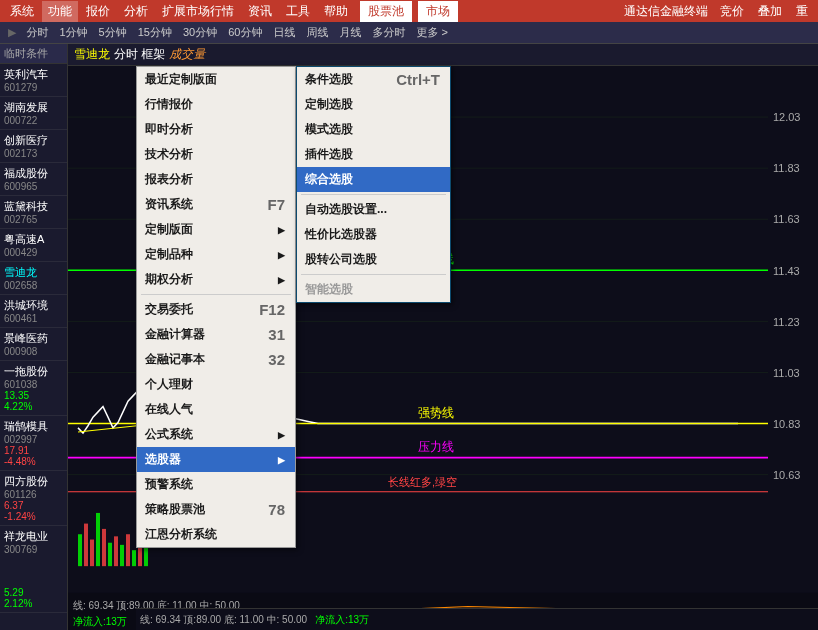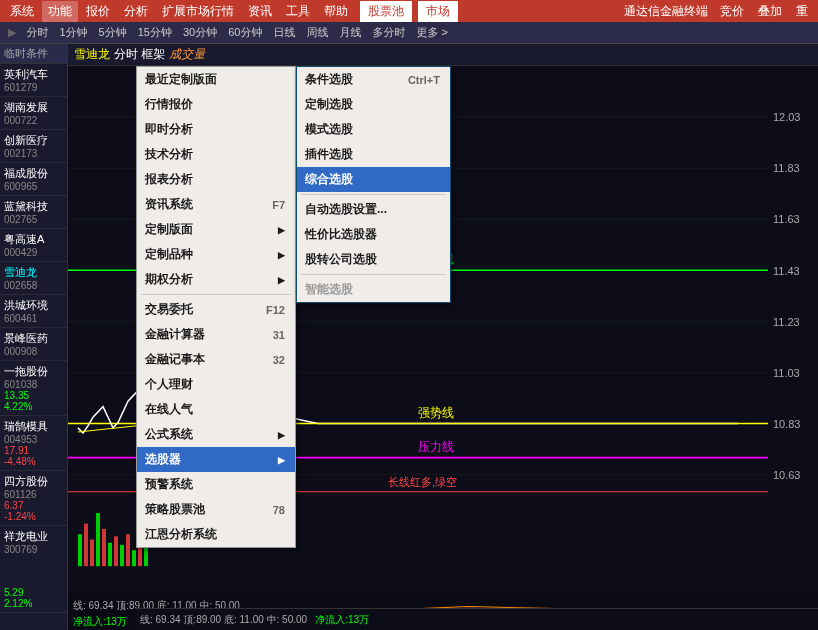--- a/index.html
+++ b/index.html
@@ -149,21 +149,21 @@
       align-items: center;
       justify-content: space-between;
       padding: 4px 10px 4px 8px;
       cursor: pointer;
       font-size: 12px;
       color: #1a1a1a;
       white-space: nowrap;
       font-weight: bold;
     }
     .menu-item.selected { background: #316ac5; color: #fff; }
-    .menu-item .shortcut { color: #666; font-size: 11px; }
+    .menu-item .shortcut { color: #666; font-size: 15px; }
     .menu-arrow { font-size: 9px; }
     .menu-item.disabled { color: #999; cursor: default; }
 
     
     #sub-menu {
       position: absolute;
       top: 22px;
       left: 228px;
       width: 155px;
       background: #f0ede8;
@@ -278,21 +278,21 @@
       <span class="code">000908</span>
     </div>
     <div class="sidebar-item">
       <span class="name">一拖股份</span>
       <span class="code">601038</span>
       <span class="name" style="color:#00ff00;font-size:10px;">13.35</span>
       <span class="code" style="color:#00ff00;">4.22%</span>
     </div>
     <div class="sidebar-item">
       <span class="name">瑞鹄模具</span>
-      <span class="code">004953</span>
+      <span class="code">002997</span>
       <span class="name" style="color:#ff4444;font-size:10px;">17.91</span>
       <span class="code" style="color:#ff4444;">-4.48%</span>
     </div>
     <div class="sidebar-item">
       <span class="name">四方股份</span>
       <span class="code">601126</span>
       <span class="name" style="color:#ff4444;font-size:10px;">6.37</span>
       <span class="code" style="color:#ff4444;">-1.24%</span>
     </div>
     <div class="sidebar-item">

